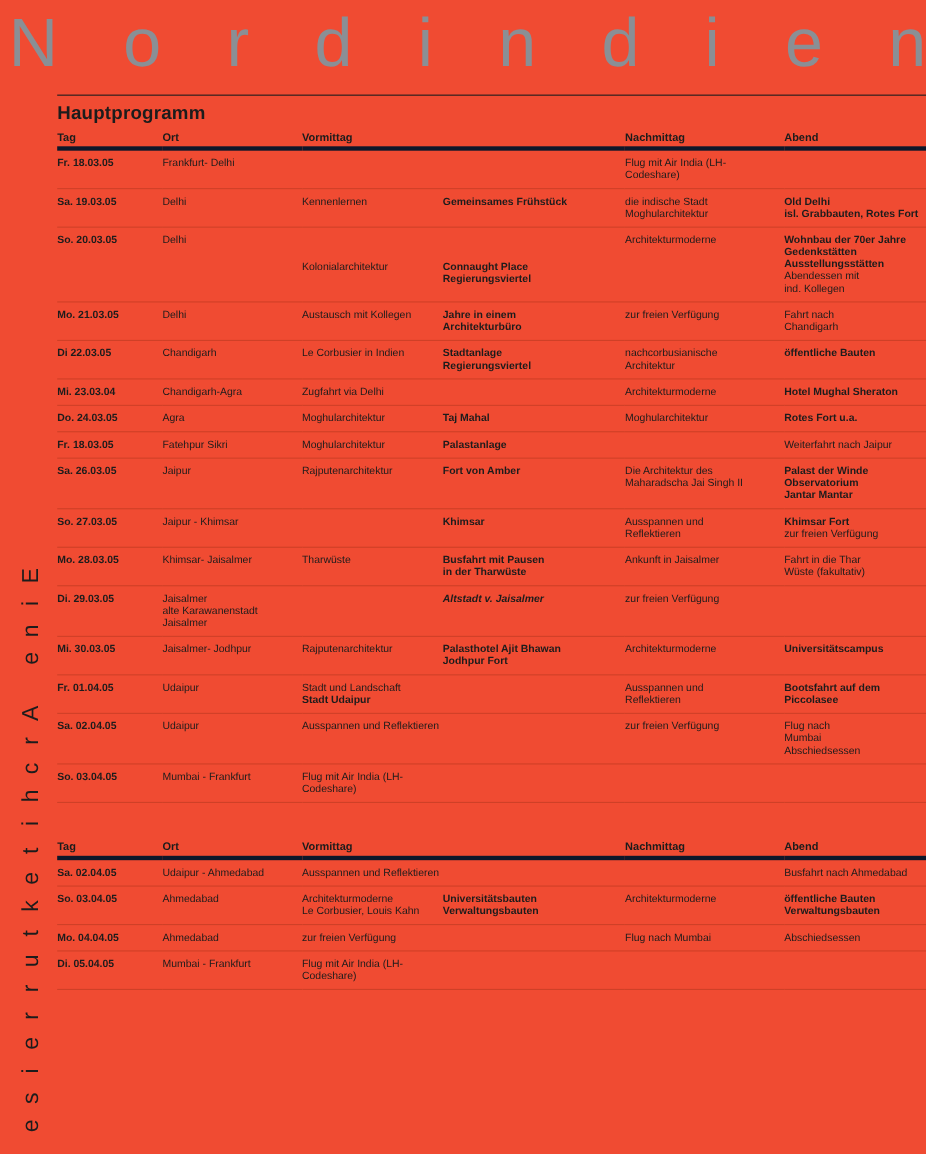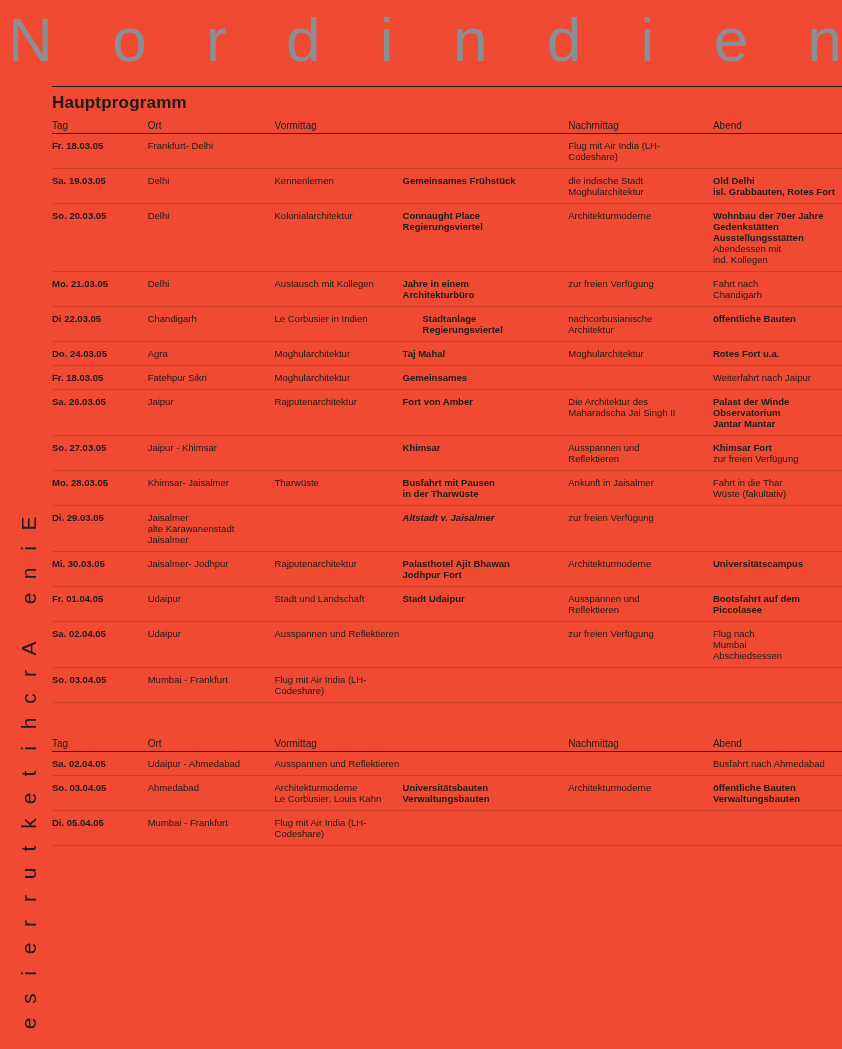--- a/index.html
+++ b/index.html
@@ -78,23 +78,23 @@
   }
   table.sched {
     width: 790px;
     border-collapse: collapse;
     font-size: 9.5px;
     color: #1c1c1c;
   }
   table.sched th {
     text-align: left;
     font-size: 10px;
-    font-weight: normal;
+    font-weight: bold;
     padding: 1px 0 2px 0;
-    border-bottom: 1px solid #0f172a;
+    border-bottom: 4px solid #0f172a;
     vertical-align: bottom;
   }
   table.sched td {
     vertical-align: top;
     padding: 6px 6px 6px 0;
     border-bottom: 1px solid #cf4027;
     line-height: 11px;
   }
   .c-tag   { width: 80px; font-weight: bold; }
   .c-ort   { width: 108px; }
@@ -213,21 +213,21 @@
               </td>
             </tr>
             <tr>
               <td class="c-tag">
                 <span class="nl b">So. 20.03.05</span>
               </td>
               <td class="c-ort">
                 <span class="nl">Delhi</span>
               </td>
               <td class="c-vor">
-                <div style="display: flex;">
+                <div style="display: flex; margin-top: 24px;">
                   <div style="width: 128px;">
                     <span class="nl">Kolonialarchitektur</span>
                   </div>
                   <div style="flex: 1 1 0%;">
                     <span class="nl b">Connaught Place</span>
                     <span class="nl b">Regierungsviertel</span>
                   </div>
                 </div>
               </td>
               <td class="c-nach">
@@ -268,40 +268,62 @@
               </td>
             </tr>
             <tr>
               <td class="c-tag">
                 <span class="nl b">Di   22.03.05</span>
               </td>
               <td class="c-ort">
                 <span class="nl">Chandigarh</span>
               </td>
               <td class="c-vor">
-                <div style="display: flex; gap: 20px;">
+                <div style="display: flex;">
                   <div style="width: 128px;">
                     <span class="nl">Le Corbusier in Indien</span>
                   </div>
                   <div style="flex: 1 1 0%;">
                     <span class="nl b">Stadtanlage</span>
                     <span class="nl b">Regierungsviertel</span>
                   </div>
                 </div>
               </td>
               <td class="c-nach">
                 <span class="nl">nachcorbusianische</span>
                 <span class="nl">Architektur</span>
               </td>
               <td class="c-abend">
                 <span class="nl b">öffentliche Bauten</span>
               </td>
             </tr>
             <tr>
               <td class="c-tag">
+                <span class="nl b">Mi. 23.03.04</span>
+              </td>
+              <td class="c-ort">
+                <span class="nl">Chandigarh-Agra</span>
+              </td>
+              <td class="c-vor">
+                <div style="display: flex;">
+                  <div style="width: 128px;">
+                    <span class="nl">Zugfahrt via Delhi</span>
+                  </div>
+                  <div style="flex: 1 1 0%;"></div>
+                </div>
+              </td>
+              <td class="c-nach">
+                <span class="nl">Architekturmoderne</span>
+              </td>
+              <td class="c-abend">
+                <span class="nl b">Hotel Mughal Sheraton</span>
+              </td>
+            </tr>
+            <tr>
+              <td class="c-tag">
                 <span class="nl b">Do. 24.03.05</span>
               </td>
               <td class="c-ort">
                 <span class="nl">Agra</span>
               </td>
               <td class="c-vor">
                 <div style="display: flex;">
                   <div style="width: 128px;">
                     <span class="nl">Moghularchitektur</span>
                   </div>
@@ -323,21 +345,21 @@
               </td>
               <td class="c-ort">
                 <span class="nl">Fatehpur Sikri</span>
               </td>
               <td class="c-vor">
                 <div style="display: flex;">
                   <div style="width: 128px;">
                     <span class="nl">Moghularchitektur</span>
                   </div>
                   <div style="flex: 1 1 0%;">
-                    <span class="nl b">Gemeinsames</span>
+                    <span class="nl b">Palastanlage</span>
                   </div>
                 </div>
               </td>
               <td class="c-nach"></td>
               <td class="c-abend">
                 <span class="nl">Weiterfahrt nach Jaipur</span>
               </td>
             </tr>
             <tr>
               <td class="c-tag">
@@ -464,21 +486,21 @@
               </td>
             </tr>
             <tr>
               <td class="c-tag">
                 <span class="nl b">Fr. 01.04.05</span>
               </td>
               <td class="c-ort">
                 <span class="nl">Udaipur</span>
               </td>
               <td class="c-vor">
-                <div style="display: flex;">
+                <div style="display: flex; flex-direction: column;">
                   <div style="width: 128px;">
                     <span class="nl">Stadt und Landschaft</span>
                   </div>
                   <div style="flex: 1 1 0%;">
                     <span class="nl b">Stadt Udaipur</span>
                   </div>
                 </div>
               </td>
               <td class="c-nach">
                 <span class="nl">Ausspannen und</span>
@@ -588,20 +610,42 @@
               <td class="c-nach">
                 <span class="nl">Architekturmoderne</span>
               </td>
               <td class="c-abend">
                 <span class="nl b">öffentliche Bauten</span>
                 <span class="nl b">Verwaltungsbauten</span>
               </td>
             </tr>
             <tr>
               <td class="c-tag">
+                <span class="nl b">Mo. 04.04.05</span>
+              </td>
+              <td class="c-ort">
+                <span class="nl">Ahmedabad</span>
+              </td>
+              <td class="c-vor">
+                <div style="display: flex;">
+                  <div style="width: 128px;">
+                    <span class="nl">zur freien Verfügung</span>
+                  </div>
+                  <div style="flex: 1 1 0%;"></div>
+                </div>
+              </td>
+              <td class="c-nach">
+                <span class="nl">Flug nach Mumbai</span>
+              </td>
+              <td class="c-abend">
+                <span class="nl">Abschiedsessen</span>
+              </td>
+            </tr>
+            <tr>
+              <td class="c-tag">
                 <span class="nl b">Di. 05.04.05</span>
               </td>
               <td class="c-ort">
                 <span class="nl">Mumbai - Frankfurt</span>
               </td>
               <td class="c-vor">
                 <div style="display: flex;">
                   <div style="width: 128px;">
                     <span class="nl">Flug mit Air India (LH-Codeshare)</span>
                   </div>

